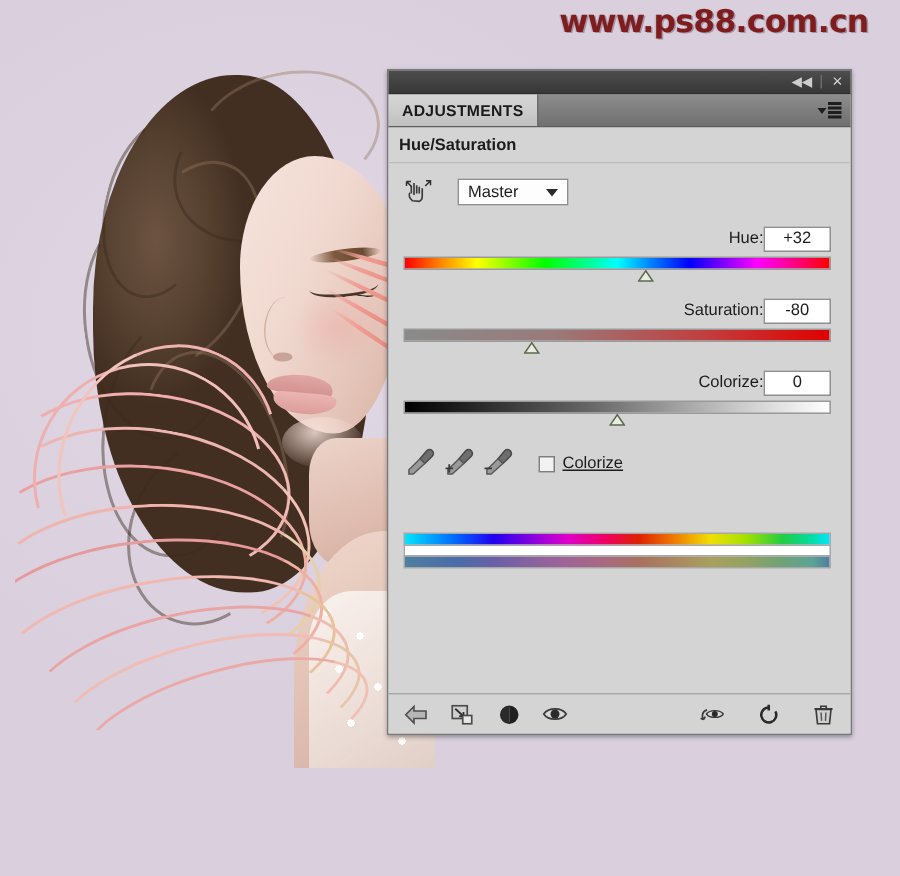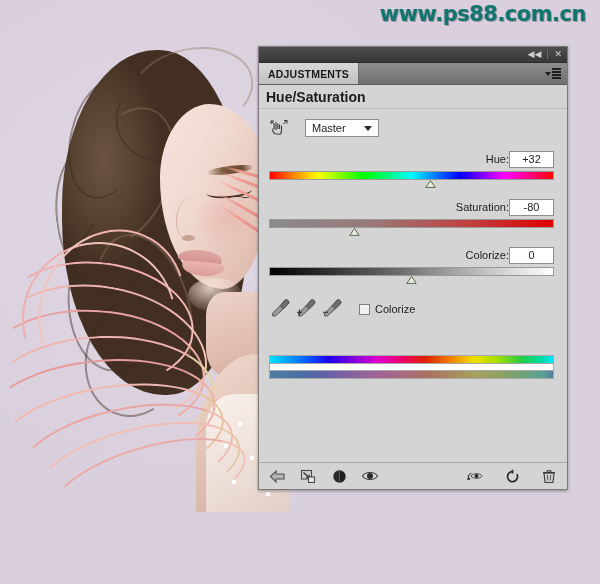--- a/index.html
+++ b/index.html
@@ -190,26 +190,26 @@
     position: absolute;
     border-radius: 50%;
     border-style: solid;
     border-color: transparent;
     pointer-events: none;
   }
 
   
   .watermark {
     position: absolute;
-    right: 14px; top: 2px;
+    right: 21px; top: 2px;
     font-family: "DejaVu Sans", sans-serif;
     font-size: 21px;
     font-weight: bold;
     letter-spacing: -0.5px;
-    color: #0f766e;
+    color: #7f1d1d;
     text-shadow: 1px 1px 0 rgba(120,100,125,.55), -1px 0 0 rgba(160,140,165,.3);
     white-space: nowrap;
   }
 
   
   .panel {
     position: absolute;
     left: 258px; top: 46px;
     width: 308px; height: 442px;
     background: #d4d4d4;
@@ -301,21 +301,21 @@
     display: flex;
     align-items: center;
     background: #d4d4d4;
     padding: 0 5px 0 7px;
     gap: 6px;
     flex: none;
     border-bottom: 1px solid #bcbcbc;
   }
   .preset-label {
     font-weight: bold;
-    font-size: 14px;
+    font-size: 11px;
     white-space: nowrap;
   }
   .combo {
     position: relative;
     flex: 1;
     height: 17px;
     background: #fdfdfd;
     border: 1px solid #8f8f8f;
     display: flex;
     align-items: center;
@@ -442,21 +442,21 @@
     align-items: center;
     gap: 5px;
     margin-left: 12px;
   }
   .checkbox {
     width: 11px; height: 11px;
     background: #f2f2f2;
     border: 1px solid #7e7e7e;
     box-sizing: border-box;
   }
-  .colorize-label { font-size: 11px; }
+  .colorize-label { font-size: 11px; text-decoration: underline; }
 
   .spectrum-wrap {
     margin-top: 34px;
   }
   .spec-bar {
     height: 9px;
     border: 1px solid #a8a8a8;
     box-sizing: border-box;
   }
   .spec-bar.top {

